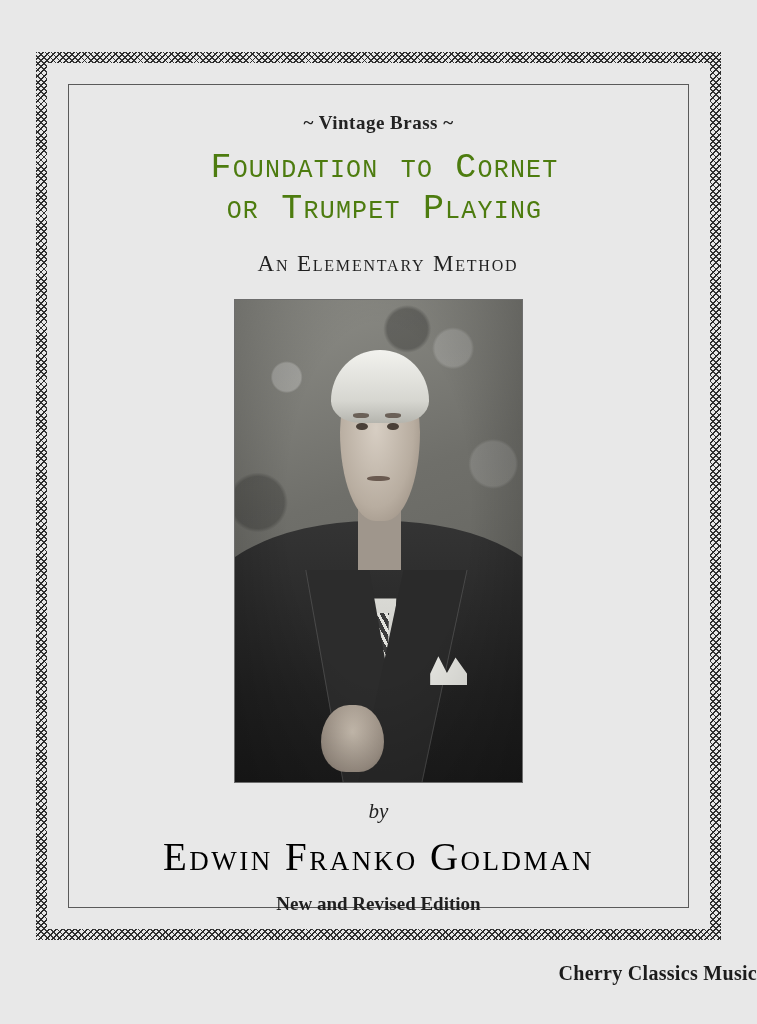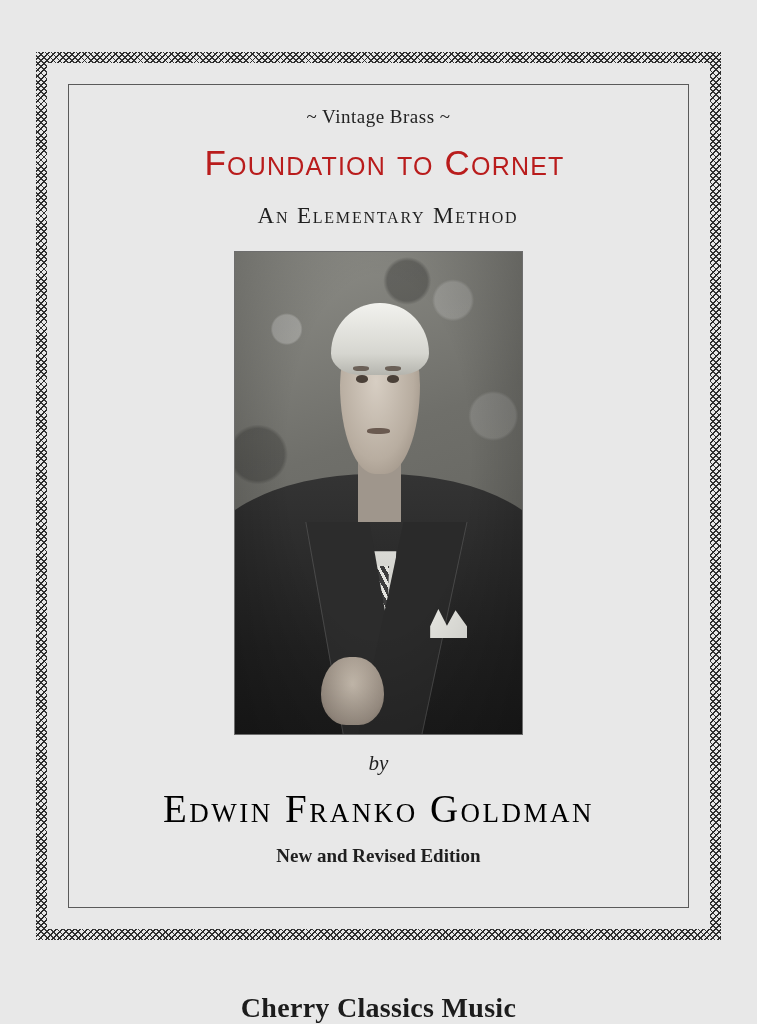--- a/index.html
+++ b/index.html
@@ -59,32 +59,32 @@
     position: absolute;
     left: 68px;
     top: 84px;
     width: 621px;
     height: 824px;
     box-sizing: border-box;
     text-align: center;
   }
 
   .series-line {
-    margin-top: 22px;
+    margin-top: 28px;
     font-family: "Liberation Serif", serif;
-    font-weight: normal;
+    font-weight: bold;
     font-size: 19px;
     color: #232323;
     letter-spacing: 0.5px;
   }
 
   .title {
     margin-top: 14px;
-    color: #b91c1c;
-    font-family: Liberation Sans, sans-serif;
+    color: #4d7c0f;
+    font-family: Liberation Mono, monospace;
     line-height: 1.18;
     margin-left: 12px;
   }
   .title .line {
     display: block;
     font-size: 35px;
     letter-spacing: 1.2px;
   }
   
   .sc { font-variant: small-caps; }
@@ -274,43 +274,44 @@
   .foreword {
     margin-top: 9px;
     font-size: 13.5px;
     color: #2a2a2a;
   }
 
   .publisher {
     position: absolute;
     left: 0;
     right: 0;
-    top: 992px;
-    text-align: center;
-    font-size: 28px;
+    top: 962px;
+    text-align: right;
+    font-size: 20px;
     font-weight: bold;
     color: #1c1c1c;
     letter-spacing: 0.3px;
   }
 </style>
 </head>
 <body>
 
 <div class="page">
 
   <div class="braid-border"></div>
   <div class="braid-inner-mask"></div>
   <div class="thin-frame"></div>
 
   <div class="content">
 
     <div class="series-line">~ Vintage Brass ~</div>
 
     <div class="title">
       <span class="line sc">Foundation to Cornet</span>
+      <span class="line sc">or Trumpet Playing</span>
     </div>
 
     <div class="subtitle">An Elementary Method</div>
 
     <div class="portrait-wrap">
       <div class="portrait">
         <div class="bg-foliage"></div>
         <div class="suit"></div>
         <div class="shirt"></div>
         <div class="tie"></div>

